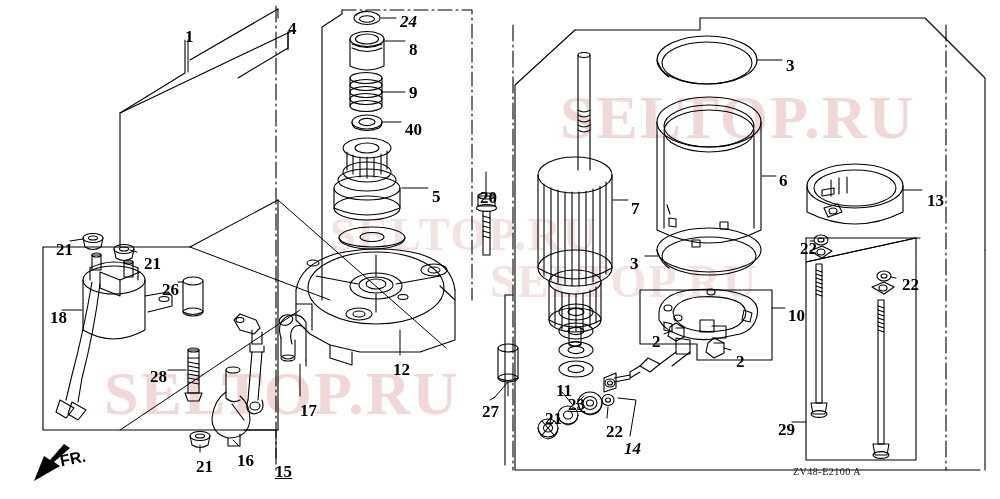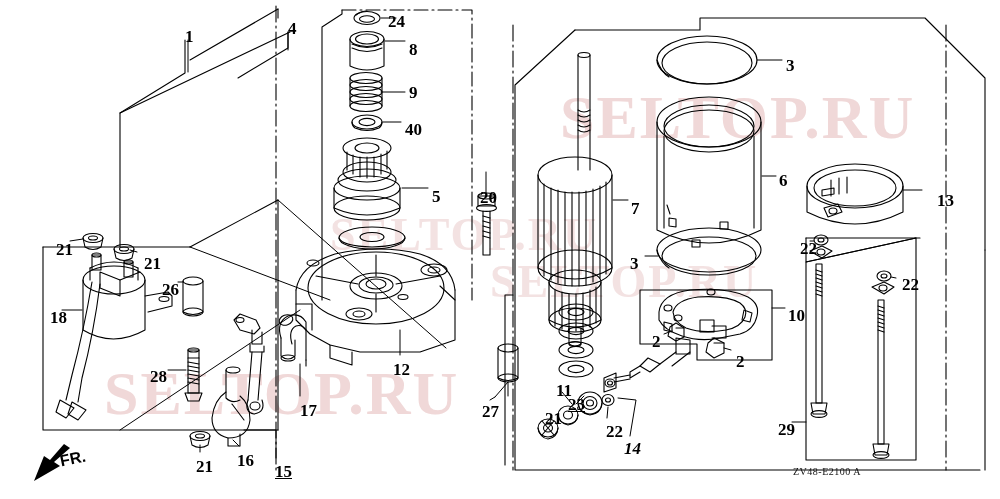--- a/index.html
+++ b/index.html
@@ -457,40 +457,40 @@
     </g>
   </svg>
 
   <div class="frtxt">FR.</div>
 
   <div class="code">ZV48-E2100 A</div>
 
   <div id="callout-layer">
       <div class="lbl" style="left: 185px; top: 28px;">1</div>
       <div class="lbl" style="left: 288px; top: 20px;">4</div>
-      <div class="lbl" style="left: 388px; top: 13px;">24</div>
+      <div class="lbl" style="left: 400px; top: 13px; font-style: italic;">24</div>
       <div class="lbl" style="left: 409px; top: 41px;">8</div>
       <div class="lbl" style="left: 409px; top: 84px;">9</div>
       <div class="lbl" style="left: 405px; top: 121px;">40</div>
       <div class="lbl" style="left: 432px; top: 188px;">5</div>
       <div class="lbl" style="left: 480px; top: 157px; margin-top: 32px;">20</div>
       <div class="lbl" style="left: 393px; top: 361px;">12</div>
       <div class="lbl" style="left: 482px; top: 403px;">27</div>
       <div class="lbl" style="left: 56px; top: 241px;">21</div>
       <div class="lbl" style="left: 144px; top: 255px;">21</div>
       <div class="lbl" style="left: 50px; top: 309px;">18</div>
       <div class="lbl" style="left: 162px; top: 281px;">26</div>
       <div class="lbl" style="left: 150px; top: 368px;">28</div>
       <div class="lbl" style="left: 196px; top: 458px;">21</div>
       <div class="lbl" style="left: 237px; top: 452px;">16</div>
       <div class="lbl" style="left: 275px; top: 463px; text-decoration: underline;">15</div>
       <div class="lbl" style="left: 300px; top: 402px;">17</div>
       <div class="lbl" style="left: 786px; top: 57px;">3</div>
       <div class="lbl" style="left: 779px; top: 172px;">6</div>
-      <div class="lbl" style="left: 927px; top: 192px; margin-left: 10px;">13</div>
+      <div class="lbl" style="left: 927px; top: 192px;">13</div>
       <div class="lbl" style="left: 631px; top: 200px;">7</div>
       <div class="lbl" style="left: 630px; top: 255px;">3</div>
       <div class="lbl" style="left: 788px; top: 307px;">10</div>
       <div class="lbl" style="left: 652px; top: 333px;">2</div>
       <div class="lbl" style="left: 736px; top: 353px;">2</div>
       <div class="lbl" style="left: 556px; top: 382px;">11</div>
       <div class="lbl" style="left: 568px; top: 396px; text-decoration: underline;">23</div>
       <div class="lbl" style="left: 545px; top: 410px;">21</div>
       <div class="lbl" style="left: 606px; top: 423px;">22</div>
       <div class="lbl" style="left: 624px; top: 440px; font-style: italic;">14</div>

